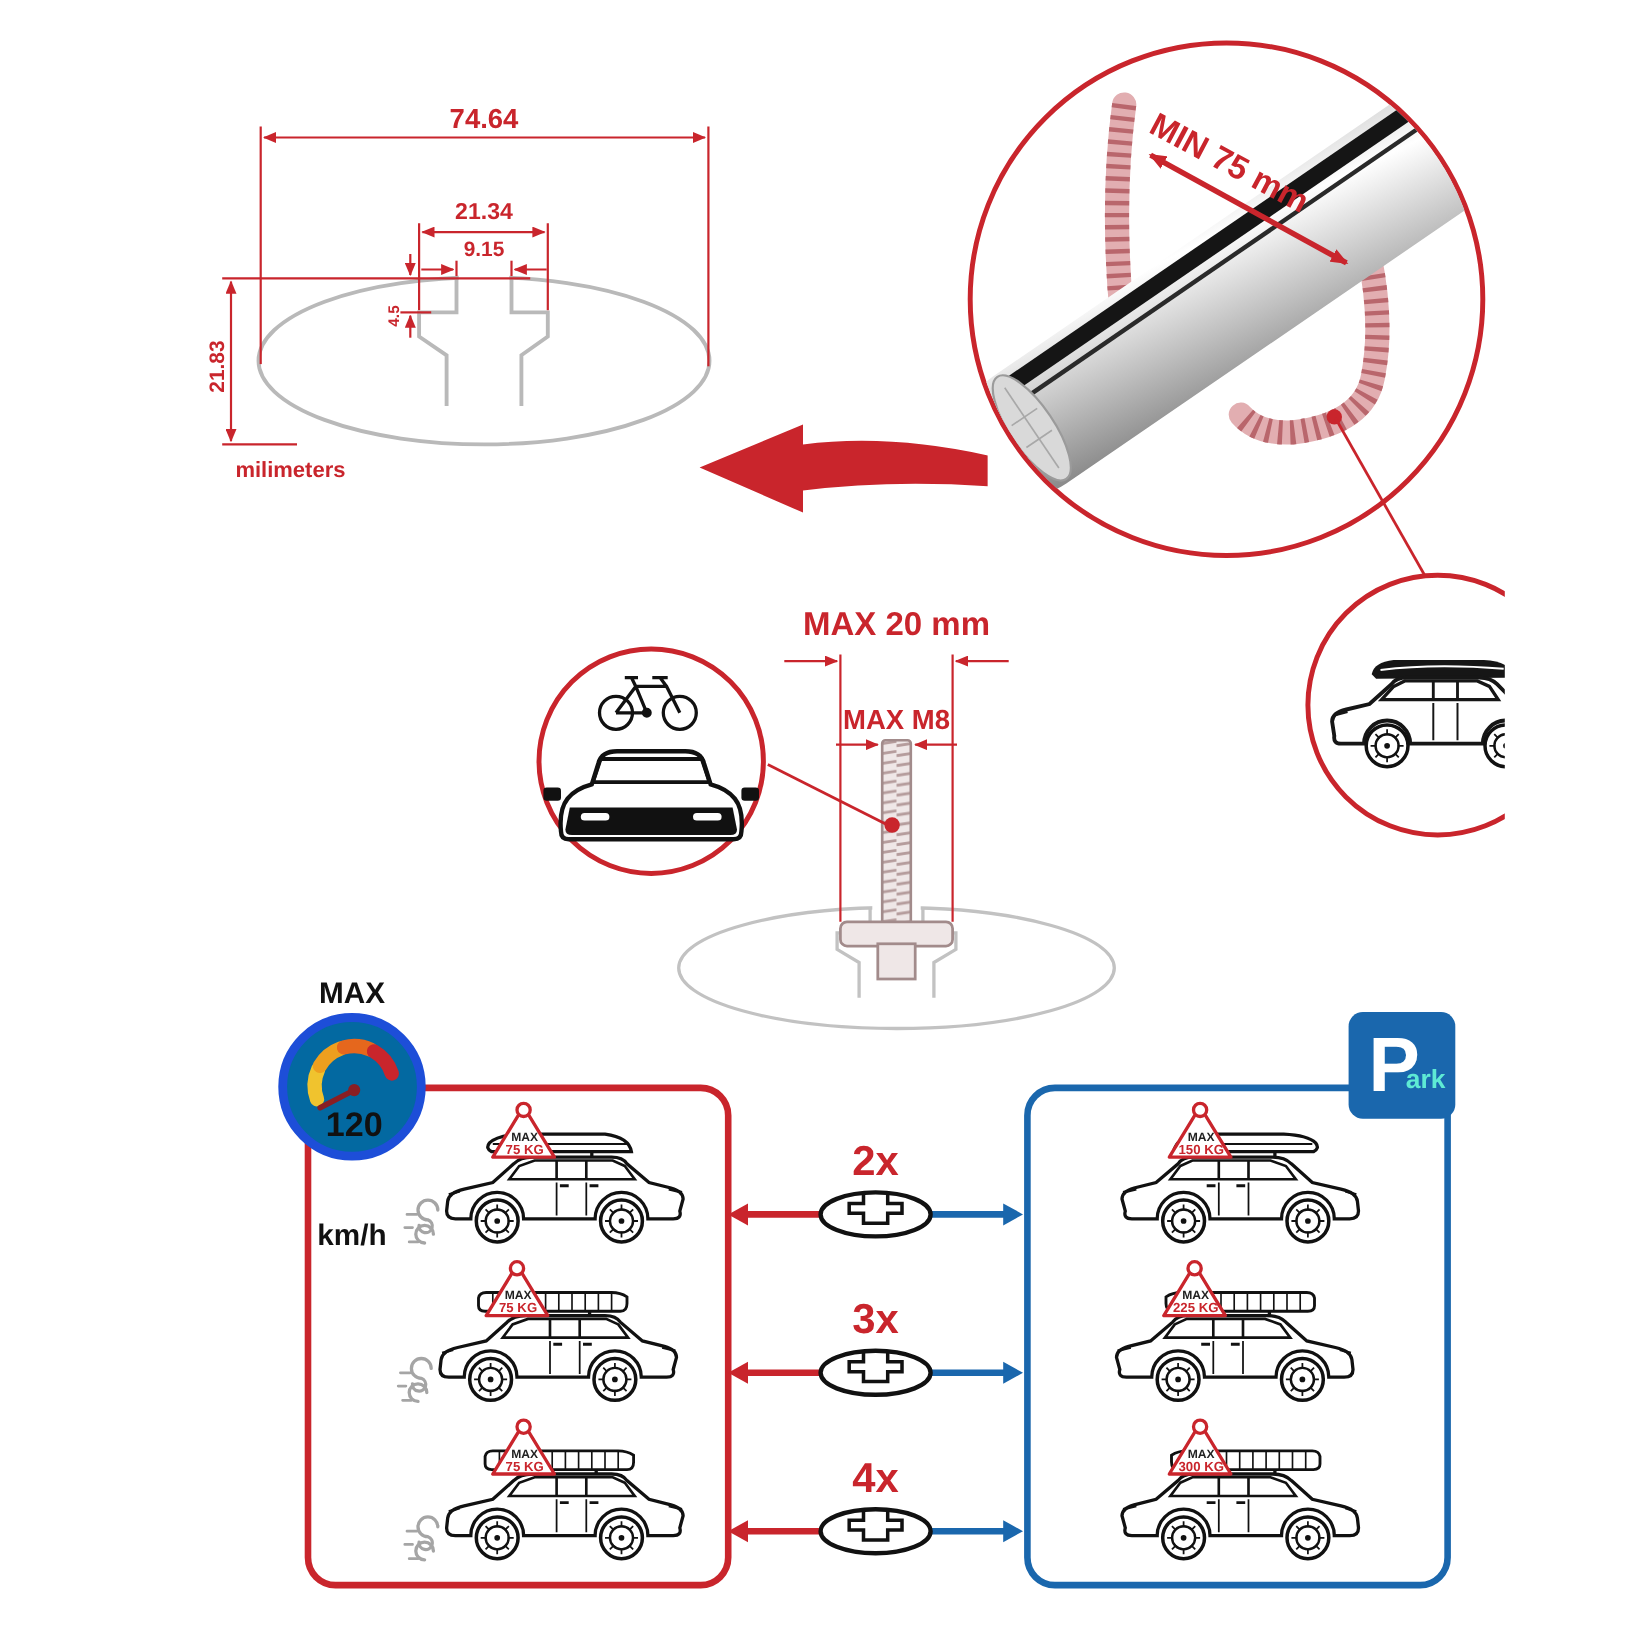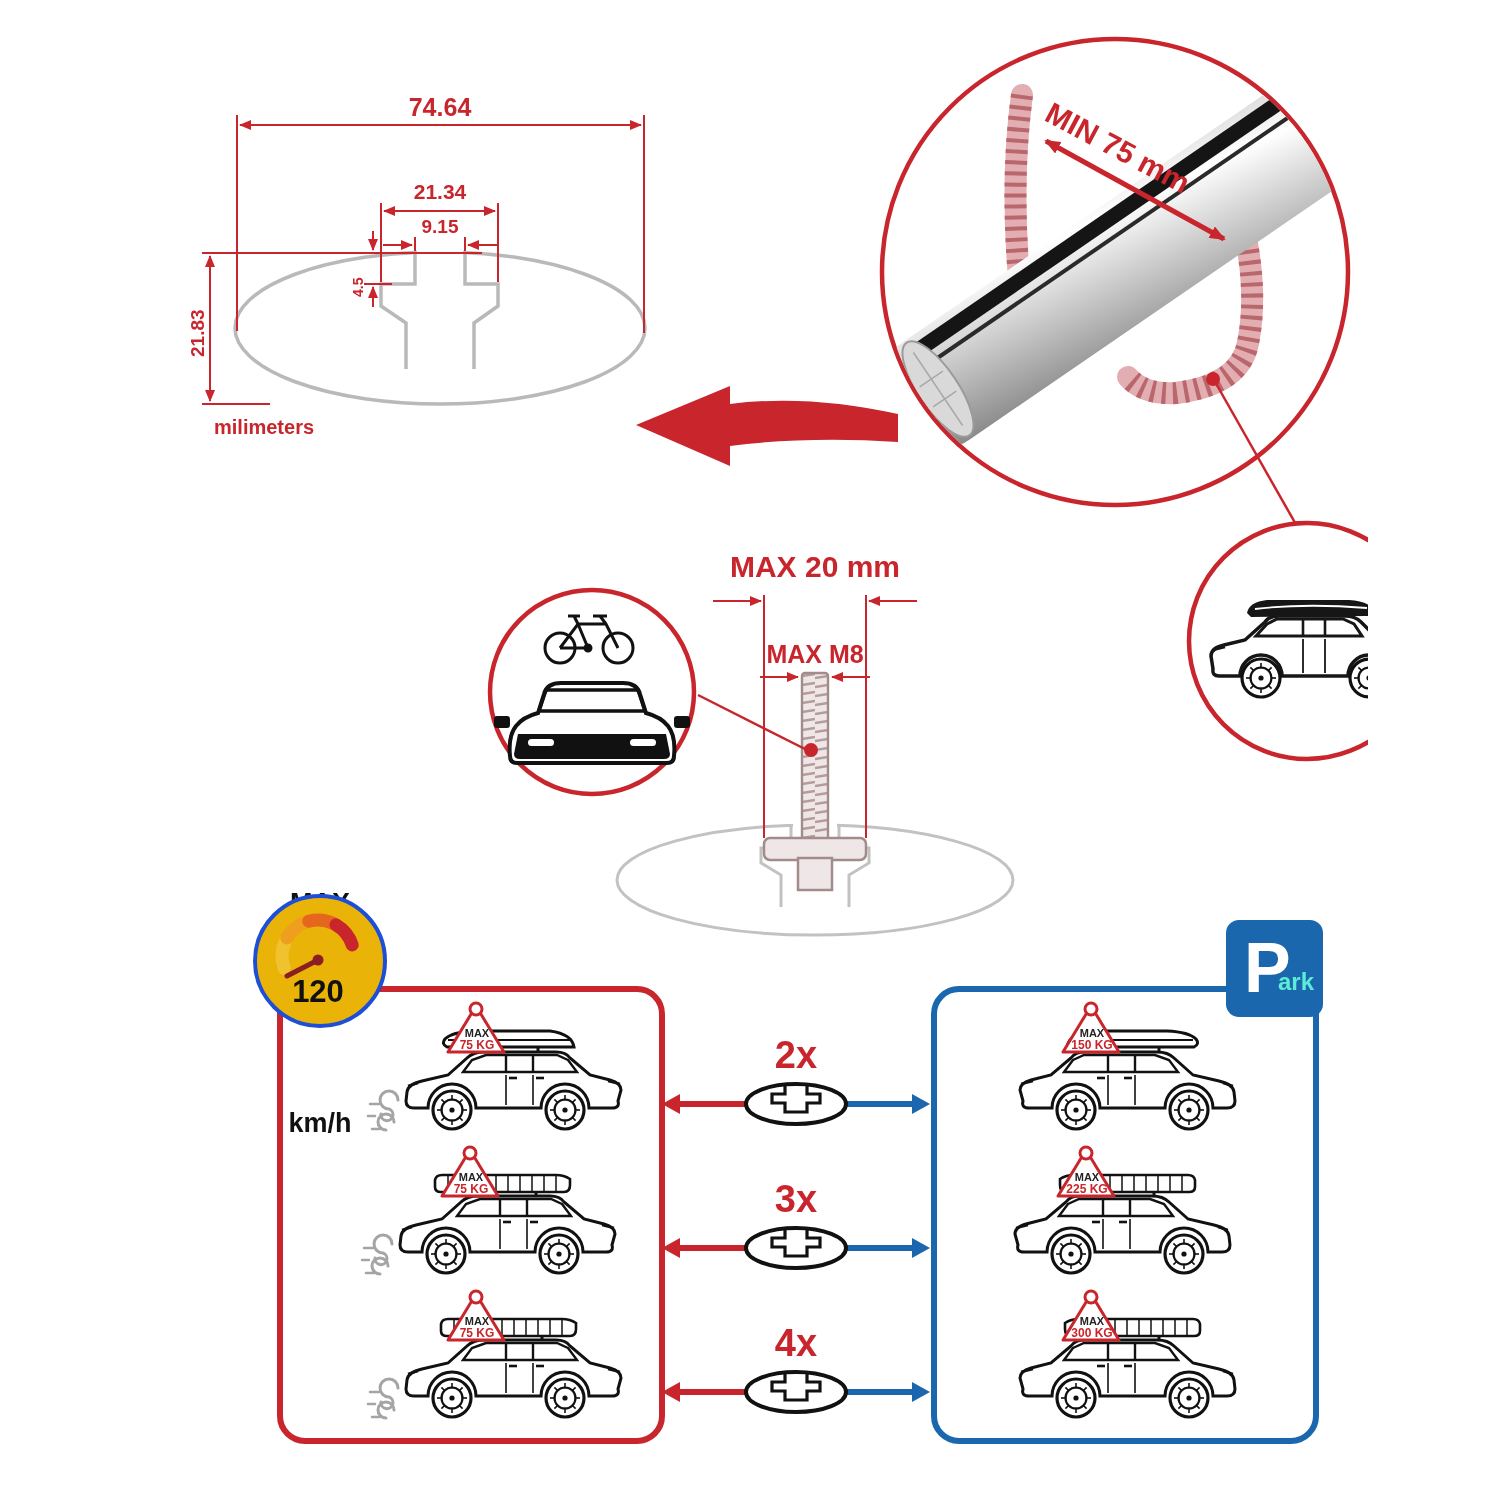--- a/index.html
+++ b/index.html
@@ -9,22 +9,22 @@
   .abs{position:absolute}
   svg text{font-family:"Liberation Sans",sans-serif}
   .dim-num{fill:#c9252c;font-weight:bold}
   .red-label{fill:#c9252c;font-weight:bold}
   .panel{position:absolute;width:388px;height:458px;border-radius:28px;background:#fff;z-index:1}
   .panel.red{border:6px solid #c9252c}
   .panel.blue{border:6px solid #1a67ad}
   .car-row{position:absolute;z-index:2}
   .tag{position:absolute;z-index:3}
   .tag text{font-weight:bold}
-  #speedo{position:absolute;left:253px;top:894px;width:134px;height:134px;border:4px solid #1d4ed8;
-          border-radius:50%;background:#eab308;z-index:5}
+  #speedo{position:absolute;left:253px;top:921px;width:134px;height:134px;border:8px solid #1d4ed8;
+          border-radius:50%;background:#0369a1;z-index:5}
   .speedo-caption{position:absolute;left:253px;width:134px;text-align:center;font-weight:bold;
                   font-size:27px;color:#111;z-index:5}
   #p-sign{position:absolute;left:1226px;top:920px;width:97px;height:97px;background:#1a67ad;
           border-radius:13px;z-index:5}
   #p-sign .p{position:absolute;left:18px;top:0px;color:#fff;font-weight:bold;font-size:70px;line-height:97px}
   #p-sign .ark{position:absolute;left:52px;top:48px;color:#5eead4;font-weight:bold;font-size:24px}
   .mult-label{fill:#c9252c;font-weight:bold}
 </style>
 </head>
 <body>

